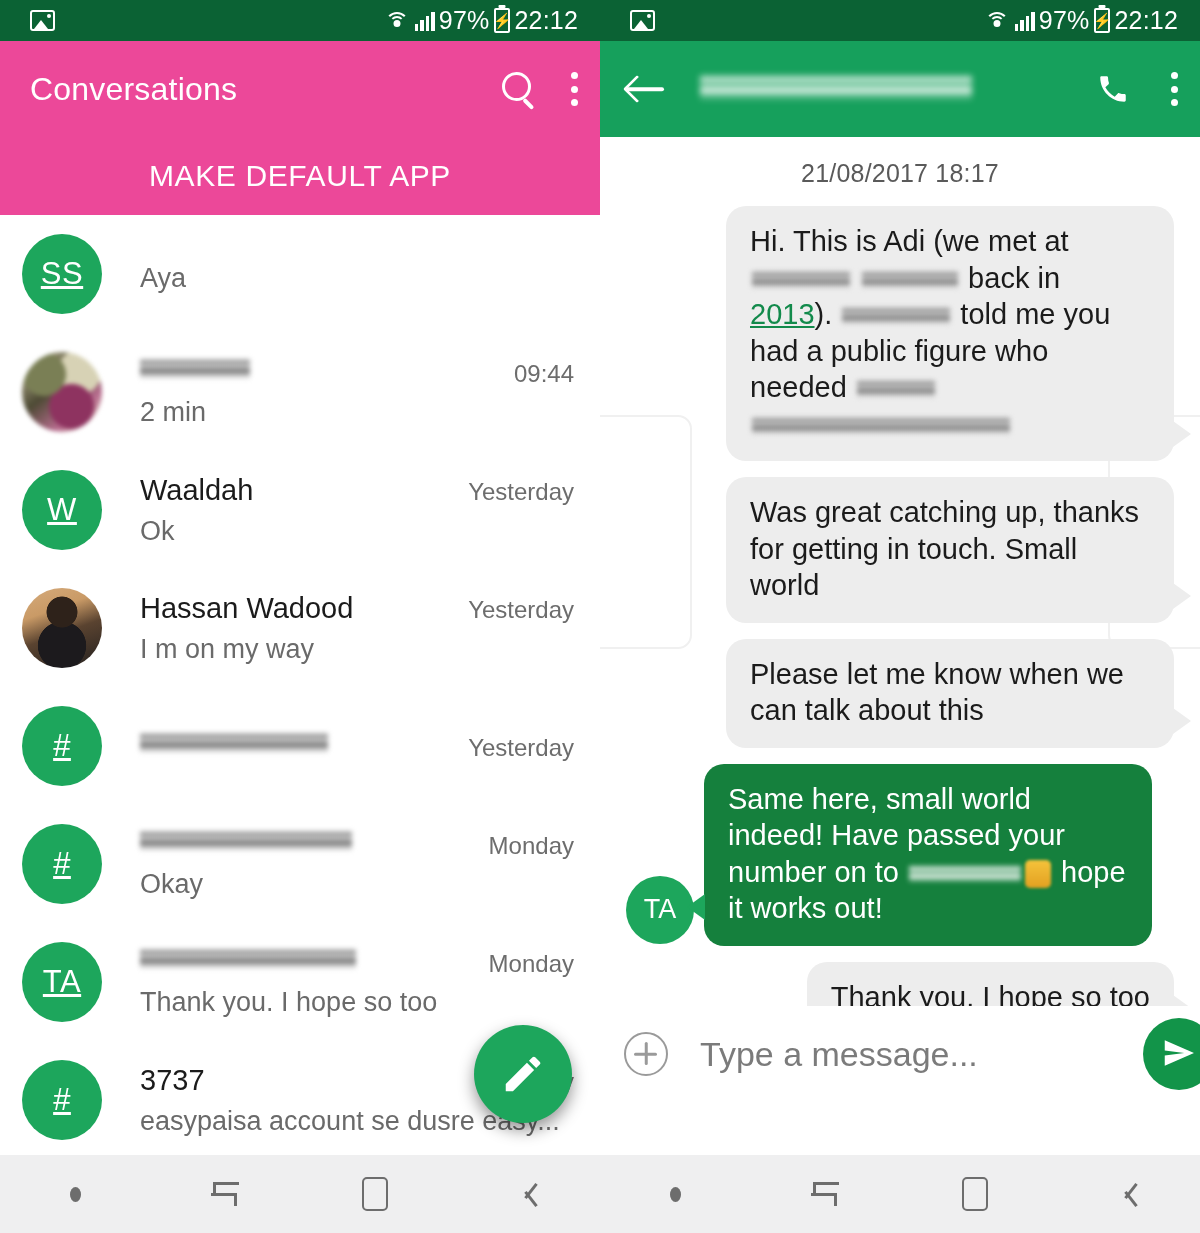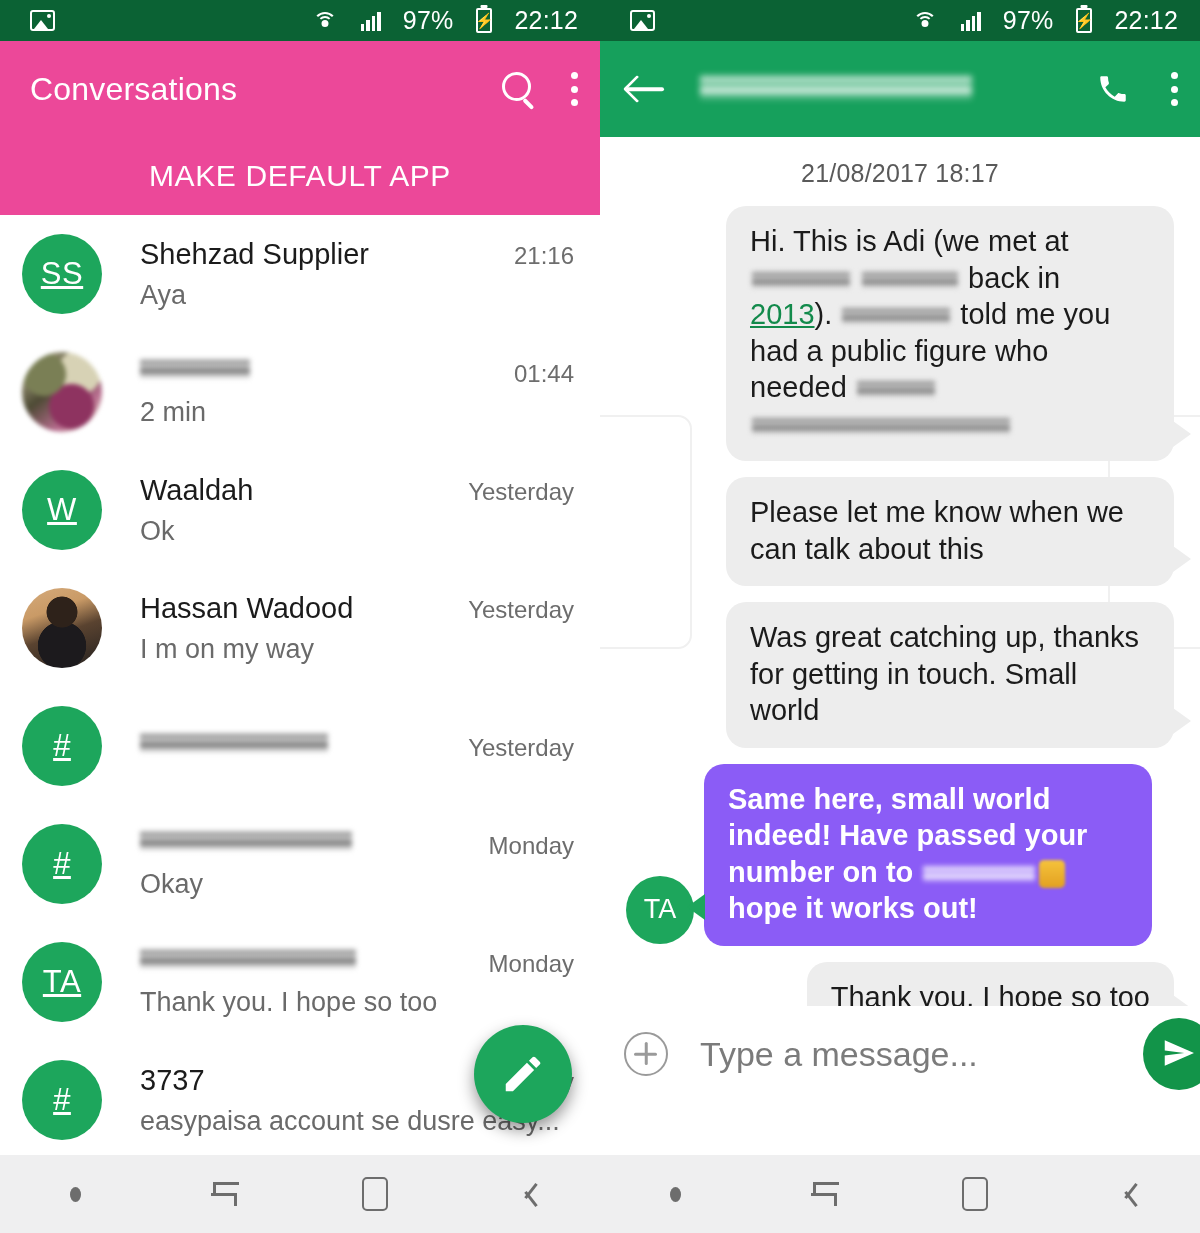--- a/index.html
+++ b/index.html
@@ -18,21 +18,21 @@
   .panel-left  { left: 0; }
   .panel-right { left: 600px; }
 
   
   .statusbar {
     position: relative; height: 41px; background: #0B6234;
     display: flex; align-items: center; color: #ffffff;
   }
   .sb-left { display: flex; align-items: center; padding-left: 30px; }
   .sb-right {
-    margin-left: auto; display: flex; align-items: center; gap: 22px;
+    margin-left: auto; display: flex; align-items: center; gap: 4px;
     padding-right: 22px; font-size: 25px; font-weight: 400;
     letter-spacing: .2px; line-height: 1;
   }
   .icon-photo {
     width: 25px; height: 21px; border: 2.5px solid #fff; border-radius: 3px;
     position: relative; overflow: hidden;
   }
   .icon-photo::before {
     content: ""; position: absolute; left: 2px; bottom: 0;
     width: 0; height: 0;
@@ -207,21 +207,21 @@
     position: relative; max-width: 448px; padding: 17px 24px 19px 24px;
     border-radius: 20px; font-size: 29px; line-height: 1.26; color: #1b1b1b;
   }
   .bubble.grey { background: #ededed; }
   .bubble.grey::after {
     content: ""; position: absolute; right: -17px; bottom: 14px;
     width: 0; height: 0;
     border-top: 13px solid transparent; border-bottom: 13px solid transparent;
     border-left: 18px solid #ededed;
   }
-  .bubble.green { background: #8b5cf6; color: #fff; font-weight: bold; }
+  .bubble.green { background: #15803d; color: #fff; }
   .bubble.green::after {
     content: ""; position: absolute; left: -17px; bottom: 26px;
     width: 0; height: 0;
     border-top: 13px solid transparent; border-bottom: 13px solid transparent;
     border-right: 18px solid #1DA65C;
   }
   .link { color: #128a4b; text-decoration: underline; }
 
   .redact {
     display: inline-block; vertical-align: middle; height: 22px;
@@ -343,33 +343,29 @@
             </span>
         </div>
       </div>
       <div class="make-default">MAKE DEFAULT APP</div>
     </div>
 
     <div class="conv-list" id="conv-list">
         <div class="conv-row">
           <div class="avatar">SS</div>
           <div class="conv-body">
-            <div class="conv-top">
-              <div class="conv-name">Shehzad Supplier</div>
-              <div class="conv-time">21:16</div>
-            </div>
             <div class="conv-sub">Aya</div>
           </div>
         </div>
         <div class="conv-row">
           <div class="avatar photo-a"></div>
           <div class="conv-body">
             <div class="conv-top">
               <div class="conv-name redacted" style="width: 110px;"></div>
-              <div class="conv-time">01:44</div>
+              <div class="conv-time">09:44</div>
             </div>
             <div class="conv-sub">2 min</div>
           </div>
         </div>
         <div class="conv-row">
           <div class="avatar">W</div>
           <div class="conv-body">
             <div class="conv-top">
               <div class="conv-name">Waaldah</div>
               <div class="conv-time">Yesterday</div>
@@ -484,24 +480,24 @@
       <div class="ghost-card ghost-left"></div>
       <div class="ghost-card ghost-right"></div>
 
       <div class="chat-date">21/08/2017 18:17</div>
 
       <div id="msg-list">
           <div class="msg-row in">
             <div class="bubble grey">Hi. This is Adi (we met at <span class="redact" style="width: 98px;"></span> <span class="redact" style="width: 96px;"></span> back in <span class="link">2013</span>). <span class="redact" style="width: 108px;"></span> told me you had a public figure who needed <span class="redact" style="width: 78px;"></span> <span class="redact" style="width: 258px;"></span></div>
           </div>
           <div class="msg-row in">
+            <div class="bubble grey">Was great catching up, thanks for getting in touch. Small world</div>
+          </div>
+          <div class="msg-row in">
             <div class="bubble grey">Please let me know when we can talk about this</div>
-          </div>
-          <div class="msg-row in">
-            <div class="bubble grey">Was great catching up, thanks for getting in touch. Small world</div>
           </div>
           <div class="msg-row out">
             <div class="msg-avatar">TA</div>
             <div class="bubble green">Same here, small world indeed! Have passed your number on to <span class="redact" style="width: 112px;"></span><span class="emoji-blur"></span>  hope it works out!</div>
           </div>
           <div class="msg-row in">
             <div class="bubble grey">Thank you. I hope so too</div>
           </div>
         </div>
 

